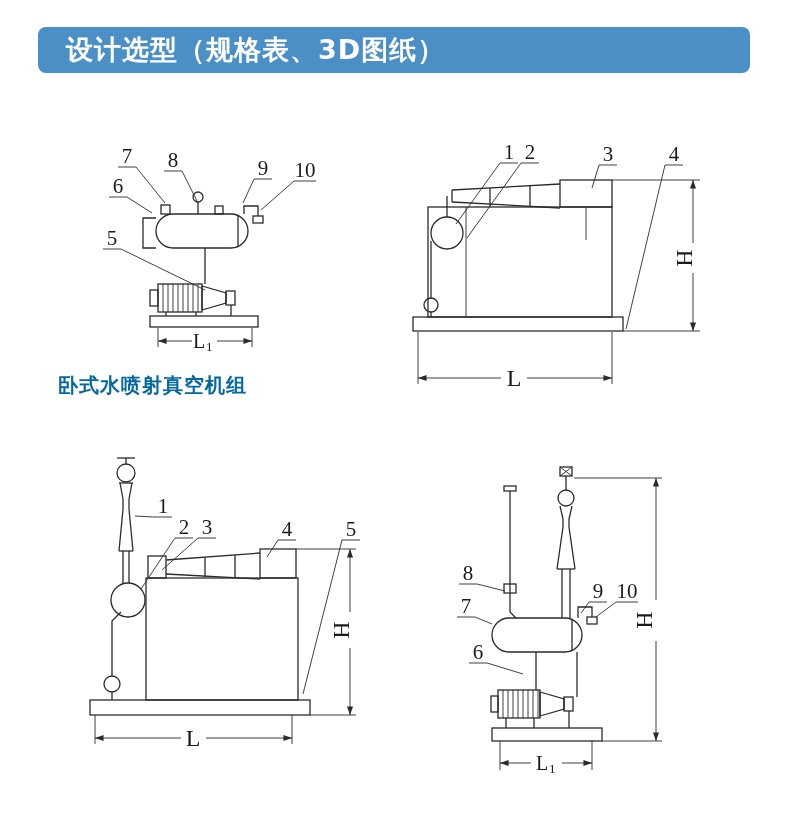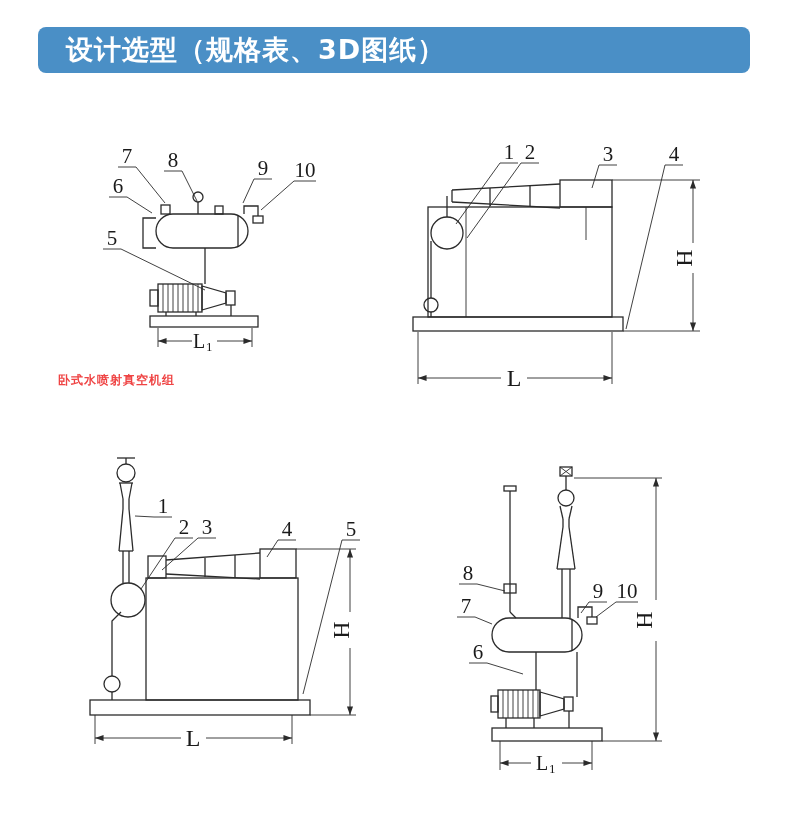--- a/index.html
+++ b/index.html
@@ -6,21 +6,21 @@
   html,body { background:#ffffff; }
   body { width:788px; height:837px; font-family:"Liberation Sans", sans-serif; }
   .page { position:relative; width:788px; height:837px; background:#ffffff; overflow:hidden; }
   .header-banner {
     position:absolute; left:38px; top:27px; width:712px; height:46px;
     border-radius:8px; display:flex; align-items:center; padding-left:28px;
     font-weight:bold; font-size:27px; letter-spacing:1px;
     font-family:"DejaVu Sans","Liberation Sans",sans-serif;
   }
   .caption {
-    position:absolute; font-weight:bold; font-size:12px; color:#ef4444;
+    position:absolute; font-weight:bold; font-size:20px; color:#0369a1;
     font-family:"DejaVu Sans","Liberation Sans",sans-serif; letter-spacing:1px;
   }
   .art { position:absolute; left:0; top:0; }
   .art text { font-family:"Liberation Serif","DejaVu Serif",serif; fill:#1a1a1a; }
   .co    { font-size:21px; }
   .dim   { font-size:24px; }
   .dim-s { font-size:20px; }
   .sub   { font-size:13px; }
   .ln { fill:none; stroke:#2b2b2b; stroke-width:1.3; }
   .lt { fill:none; stroke:#2b2b2b; stroke-width:0.9; }

